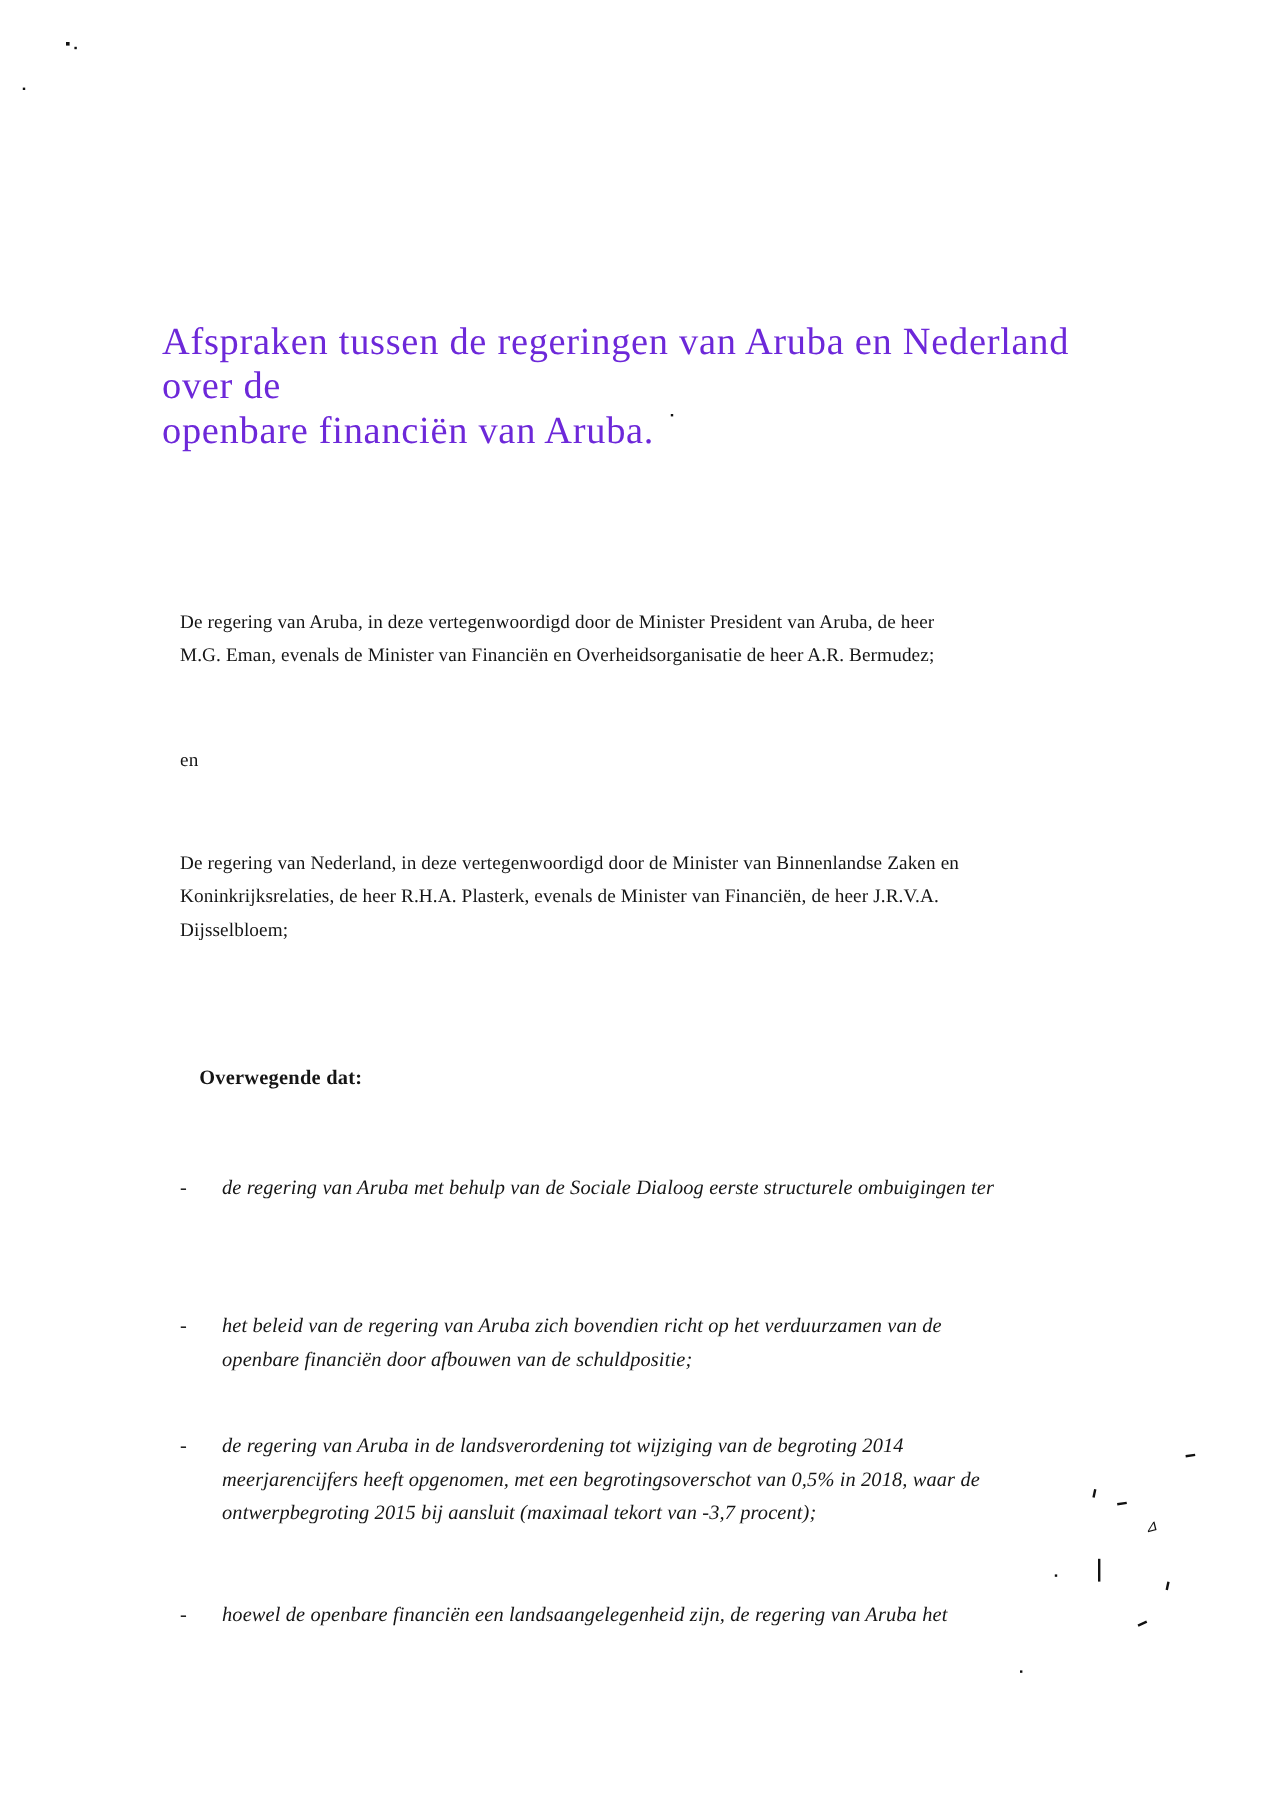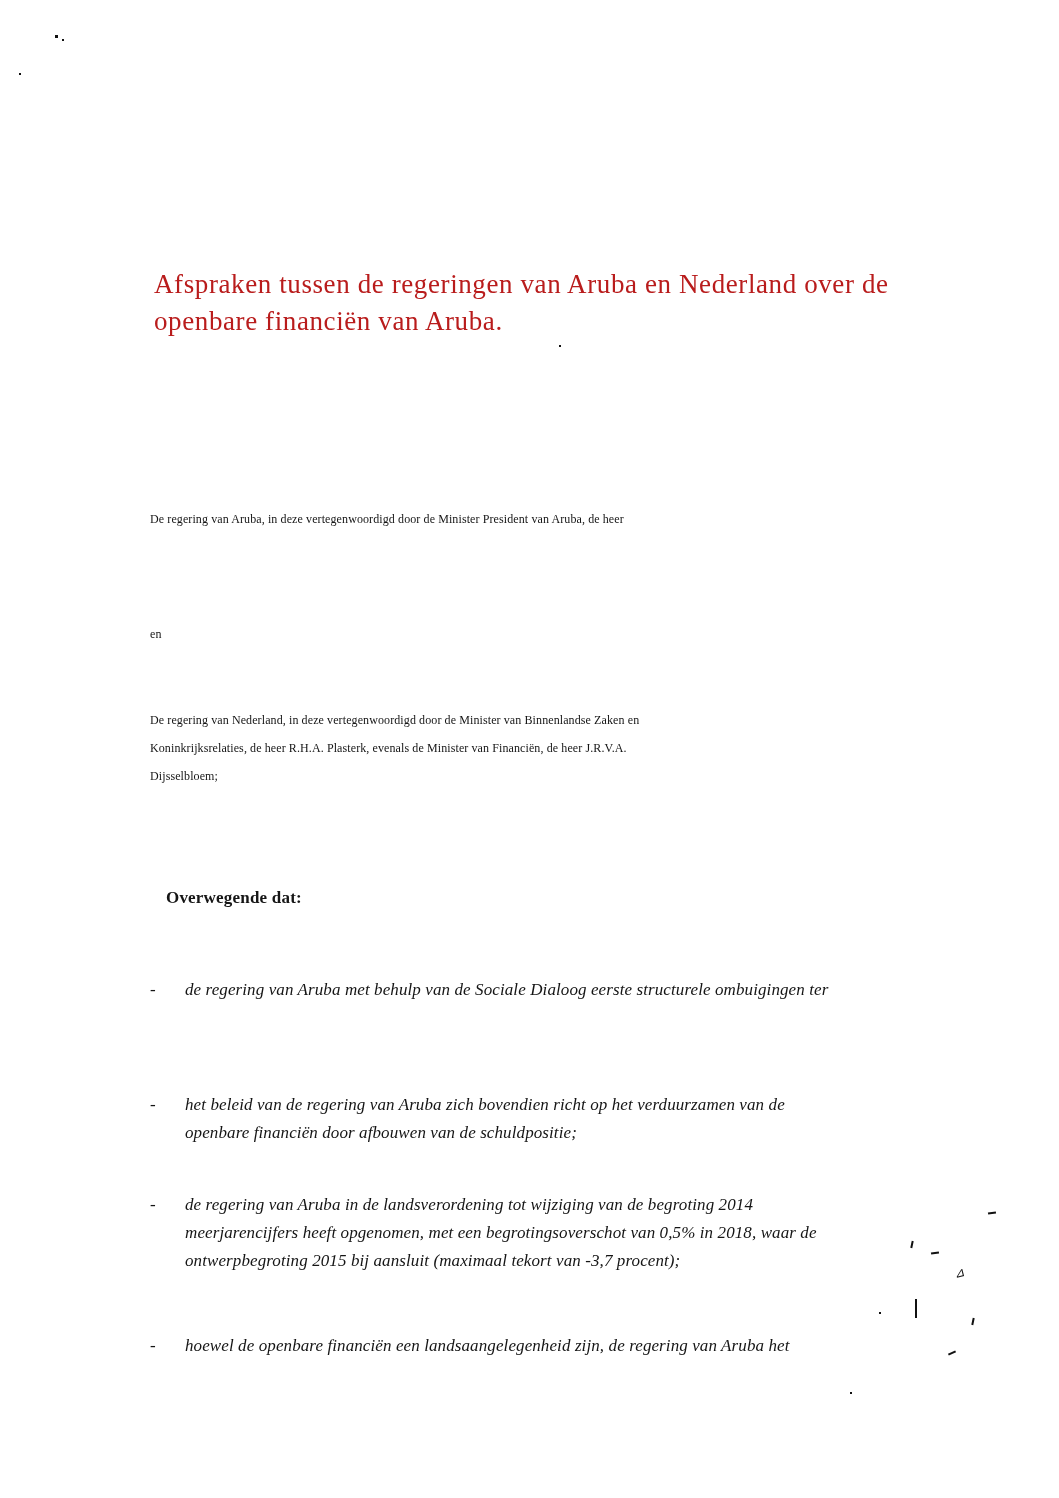--- a/index.html
+++ b/index.html
@@ -12,35 +12,35 @@
     width: 1059px;
     height: 1498px;
     background: #ffffff;
     overflow: hidden;
     font-family: "Liberation Serif", "DejaVu Serif", serif;
     color: #151515;
   }
   .doc-title {
     position: absolute;
     top: 266px;
-    left: 154px;
+    left: 135px;
     width: 790px;
     margin: 0;
-    font-size: 27px;
+    font-size: 32px;
     font-weight: 400;
     line-height: 37px;
     letter-spacing: 0.6px;
-    color: #b91c1c;
+    color: #6d28d9;
   }
   .para {
     position: absolute;
     left: 150px;
     width: 790px;
     margin: 0;
-    font-size: 12px;
+    font-size: 16px;
     line-height: 28px;
     letter-spacing: 0.1px;
   }
   .p-first   { top: 505px; }
   .p-connect { top: 620px; }
   .p-second  { top: 706px; }
   .section-heading {
     position: absolute;
     top: 888px;
     left: 166px;
@@ -94,20 +94,21 @@
 </head>
 <body>
 
 <div class="page">
 
   <h1 class="doc-title"><span>Afspraken tussen de regeringen van Aruba en Nederland over de</span><br>
     <span>openbare financiën van Aruba.</span>
   </h1>
 
   <p class="para p-first"><span>De regering van Aruba, in deze vertegenwoordigd door de Minister President van Aruba, de heer</span><br>
+    <span>M.G. Eman, evenals de Minister van Financiën en Overheidsorganisatie de heer A.R. Bermudez;</span>
   </p>
 
   <p class="para p-connect">en</p>
 
   <p class="para p-second"><span>De regering van Nederland, in deze vertegenwoordigd door de Minister van Binnenlandse Zaken en</span><br>
     <span>Koninkrijksrelaties, de heer R.H.A. Plasterk, evenals de Minister van Financiën,  de heer J.R.V.A.</span><br>
     <span>Dijsselbloem;</span>
   </p>
 
   <p class="section-heading">Overwegende dat:</p>

